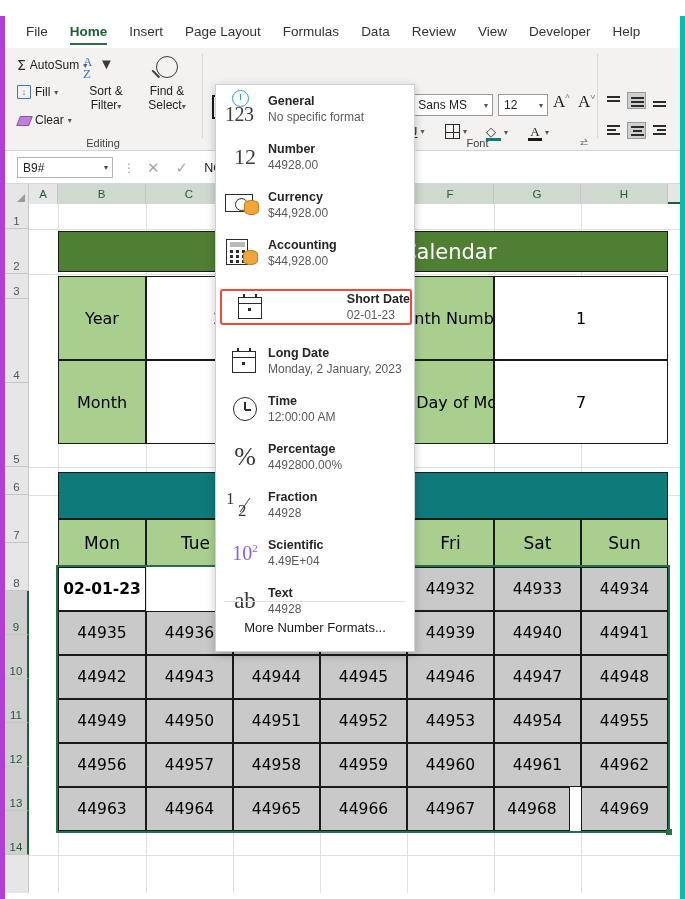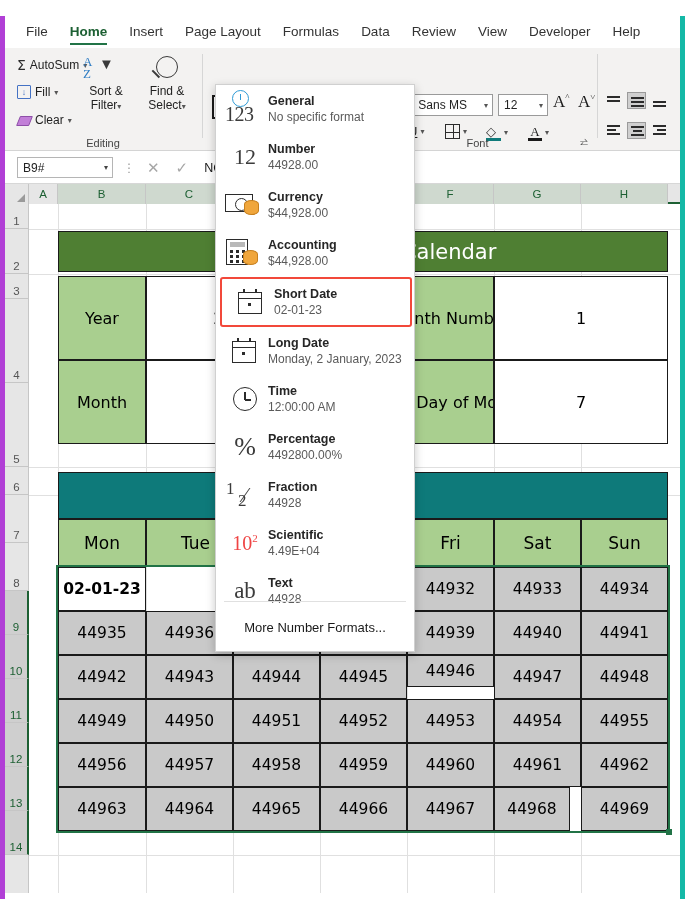--- a/index.html
+++ b/index.html
@@ -242,21 +242,21 @@
   }
   .mi .mico{
     width:46px; min-width:46px; display:flex; align-items:center; justify-content:center;
     color:#3b3b3b;
   }
   .mi .mtxt{ display:flex; flex-direction:column; justify-content:center;}
   .mi .mt1{ font-size:12.5px; font-weight:bold; color:#262626; line-height:15px;}
   .mi .mt2{ font-size:12px; color:#5a5a5a; line-height:15px; margin-top:1px;}
   .mi.hl{
     border:2.5px solid #f2483a; border-radius:3px;
-    margin:0 4px; width:192px; height:50px;
+    margin:12px 4px; width:192px; height:36px;justify-content:space-between;
   }
   #menu-sep{
     position:absolute; left:8px; right:8px; top:516px; height:1px; background:#e0e0e0;
   }
   #more-formats{
     position:absolute; left:0; top:517px; width:198px; height:50px;
     display:flex; align-items:center; justify-content:center;
     font-size:13px; color:#1a1a1a;
   }
 
@@ -309,21 +309,21 @@
   }
   .gcal .ring{ position:absolute; top:0; width:1.6px;height:6px;background:#2b2b2b;}
   .gcal .dot{ position:absolute;left:11px;top:14px;width:2.6px;height:2.6px;background:#2b2b2b;}
   .gtime{
     width:24px;height:24px;border:1.6px solid #2b2b2b;border-radius:50%;position:relative;
   }
   .gtime::before{content:"";position:absolute;left:10.2px;top:4px;width:1.5px;height:8px;background:#2b2b2b;}
   .gtime::after{content:"";position:absolute;left:11px;top:11px;width:6px;height:1.5px;background:#2b2b2b;}
   .gpct{ font-size:26px; color:#3b3b3b; font-family:"Liberation Serif", serif; line-height:26px;}
   .gfrac{ font-size:21px; color:#3b3b3b; font-family:"Liberation Serif", serif;}
-  .gsci{ font-size:20px; color:#ef4444; font-family:"Liberation Serif", serif;}
+  .gsci{ font-size:20px; color:#8b5cf6; font-family:"Liberation Serif", serif;}
   .gsci sup{ font-size:11px;}
   .gtext{ font-size:23px; color:#3b3b3b; font-family:"Liberation Serif", serif;}
 
   
   #watermark{
     position:absolute; right:10px; bottom:4px;
     font-size:13px; color:#2b2b2b;
     font-family:"Liberation Sans", sans-serif;
   }
   #botstrip{
@@ -560,21 +560,21 @@
       <div class="cell daycell" style="left:204px; top:407px; width:87px; height:44px;">44937</div>
       <div class="cell daycell" style="left:291px; top:407px; width:87px; height:44px;">44938</div>
       <div class="cell daycell" style="left:378px; top:407px; width:87px; height:44px;">44939</div>
       <div class="cell daycell" style="left:465px; top:407px; width:87px; height:44px;">44940</div>
       <div class="cell daycell" style="left:552px; top:407px; width:87px; height:44px;">44941</div>
 
       <div class="cell daycell" style="left:29px;  top:451px; width:88px; height:44px;">44942</div>
       <div class="cell daycell" style="left:117px; top:451px; width:87px; height:44px;">44943</div>
       <div class="cell daycell" style="left:204px; top:451px; width:87px; height:44px;">44944</div>
       <div class="cell daycell" style="left:291px; top:451px; width:87px; height:44px;">44945</div>
-      <div class="cell daycell" style="left:378px; top:451px; width:87px; height:32px;">44946</div>
+      <div class="cell daycell" style="left:378px; top:451px; width:87px; height:44px;">44946</div>
       <div class="cell daycell" style="left:465px; top:451px; width:87px; height:44px;">44947</div>
       <div class="cell daycell" style="left:552px; top:451px; width:87px; height:44px;">44948</div>
 
       <div class="cell daycell" style="left:29px;  top:495px; width:88px; height:44px;">44949</div>
       <div class="cell daycell" style="left:117px; top:495px; width:87px; height:44px;">44950</div>
       <div class="cell daycell" style="left:204px; top:495px; width:87px; height:44px;">44951</div>
       <div class="cell daycell" style="left:291px; top:495px; width:87px; height:44px;">44952</div>
       <div class="cell daycell" style="left:378px; top:495px; width:87px; height:44px;">44953</div>
       <div class="cell daycell" style="left:465px; top:495px; width:87px; height:44px;">44954</div>
       <div class="cell daycell" style="left:552px; top:495px; width:87px; height:44px;">44955</div>

